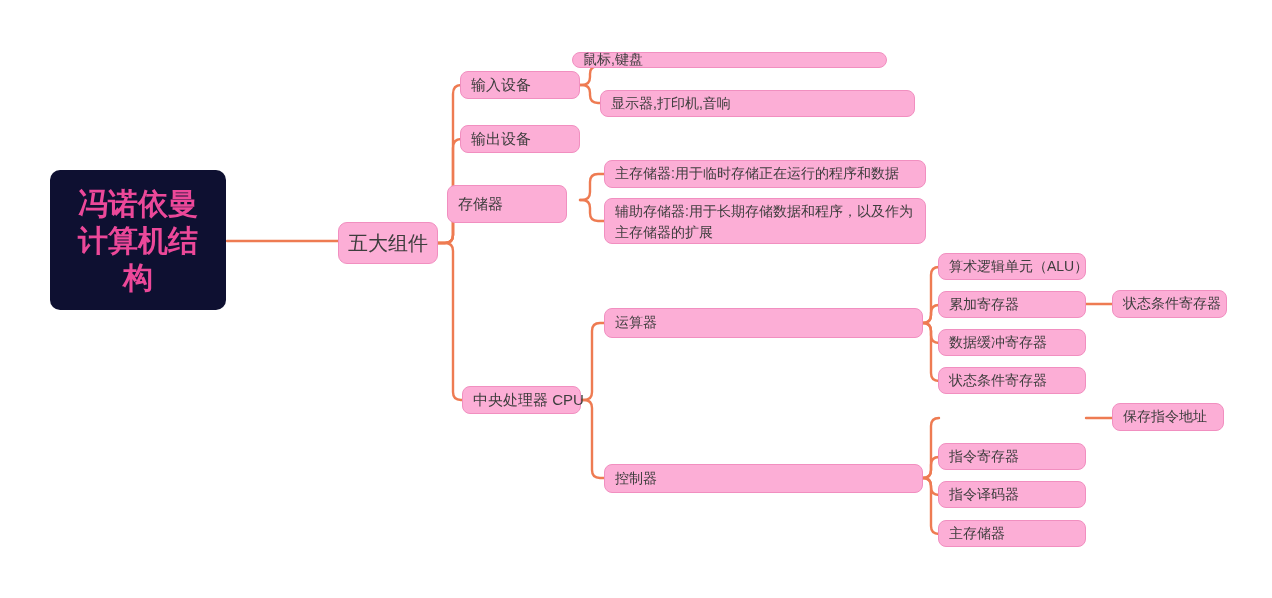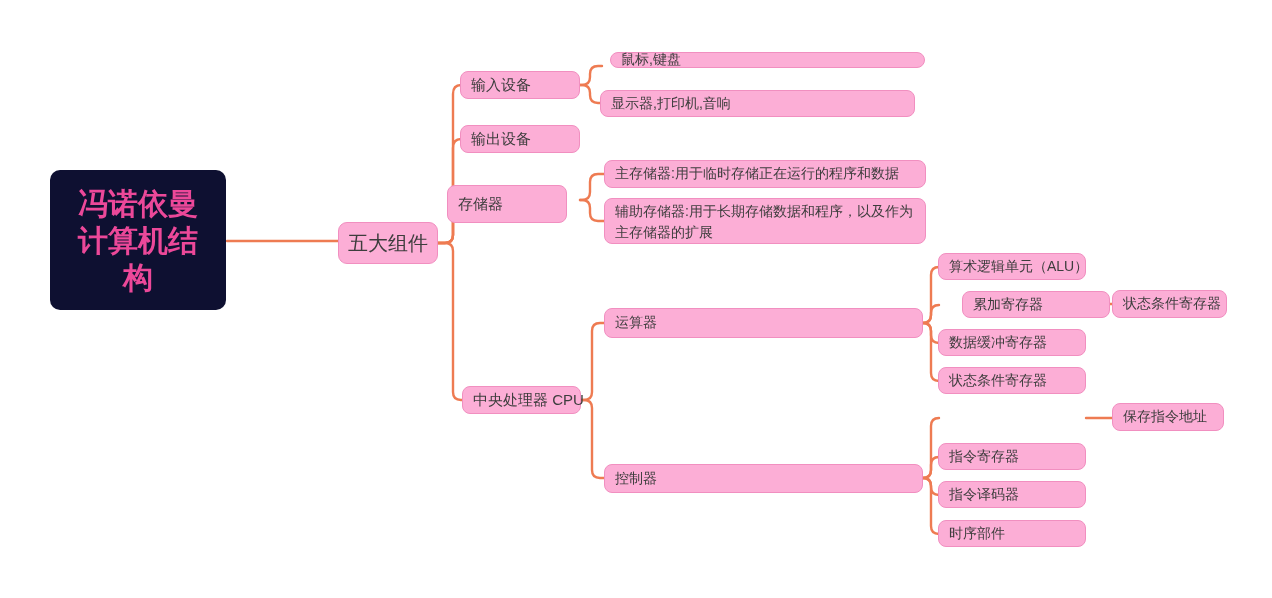--- a/index.html
+++ b/index.html
@@ -94,44 +94,44 @@
   <div class="node lvl1" style="left:338px; top:222px; width:100px; height:42px;">五大组件</div>
 
   <div class="node lvl2" style="left:460px; top:71px; width:120px; height:28px;">输入设备</div>
 
   <div class="node lvl2" style="left:460px; top:125px; width:120px; height:28px;">输出设备</div>
 
   <div class="node lvl2" style="left:447px; top:185px; width:120px; height:38px;">存储器</div>
 
   <div class="node lvl2" style="left:462px; top:386px; width:119px; height:28px;">中央处理器 CPU</div>
 
-  <div class="node" style="left:610px; top:52px; width:315px; height:16px;">鼠标,键盘</div>
+  <div class="node" style="left:572px; top:52px; width:315px; height:16px;">鼠标,键盘</div>
 
   <div class="node" style="left:600px; top:90px; width:315px; height:27px;">显示器,打印机,音响</div>
 
   <div class="node" style="left:604px; top:160px; width:322px; height:28px;">主存储器:用于临时存储正在运行的程序和数据</div>
 
   <div class="node wrap" style="left:604px; top:198px; width:322px; height:46px;">辅助存储器:用于长期存储数据和程序，以及作为主存储器的扩展</div>
 
   <div class="node" style="left:604px; top:308px; width:319px; height:30px;">运算器</div>
 
   <div class="node" style="left:604px; top:464px; width:319px; height:29px;">控制器</div>
 
   <div class="node" style="left:938px; top:253px; width:148px; height:27px;">算术逻辑单元（ALU）</div>
 
-  <div class="node" style="left:938px; top:291px; width:148px; height:27px;margin-left:24px;">累加寄存器</div>
+  <div class="node" style="left:938px; top:291px; width:148px; height:27px;">累加寄存器</div>
 
   <div class="node" style="left:938px; top:329px; width:148px; height:27px;">数据缓冲寄存器</div>
 
   <div class="node" style="left:938px; top:367px; width:148px; height:27px;">状态条件寄存器</div>
 
   <div class="node" style="left:1112px; top:290px; width:115px; height:28px;">状态条件寄存器</div>
 
 
   <div class="node" style="left:938px; top:443px; width:148px; height:27px;">指令寄存器</div>
 
   <div class="node" style="left:938px; top:481px; width:148px; height:27px;">指令译码器</div>
 
-  <div class="node" style="left:938px; top:520px; width:148px; height:27px;">时序部件</div>
+  <div class="node" style="left:938px; top:520px; width:148px; height:27px;">主存储器</div>
 
   <div class="node" style="left:1112px; top:403px; width:112px; height:28px;">保存指令地址</div>
 
 </div>
 
 </body></html>

